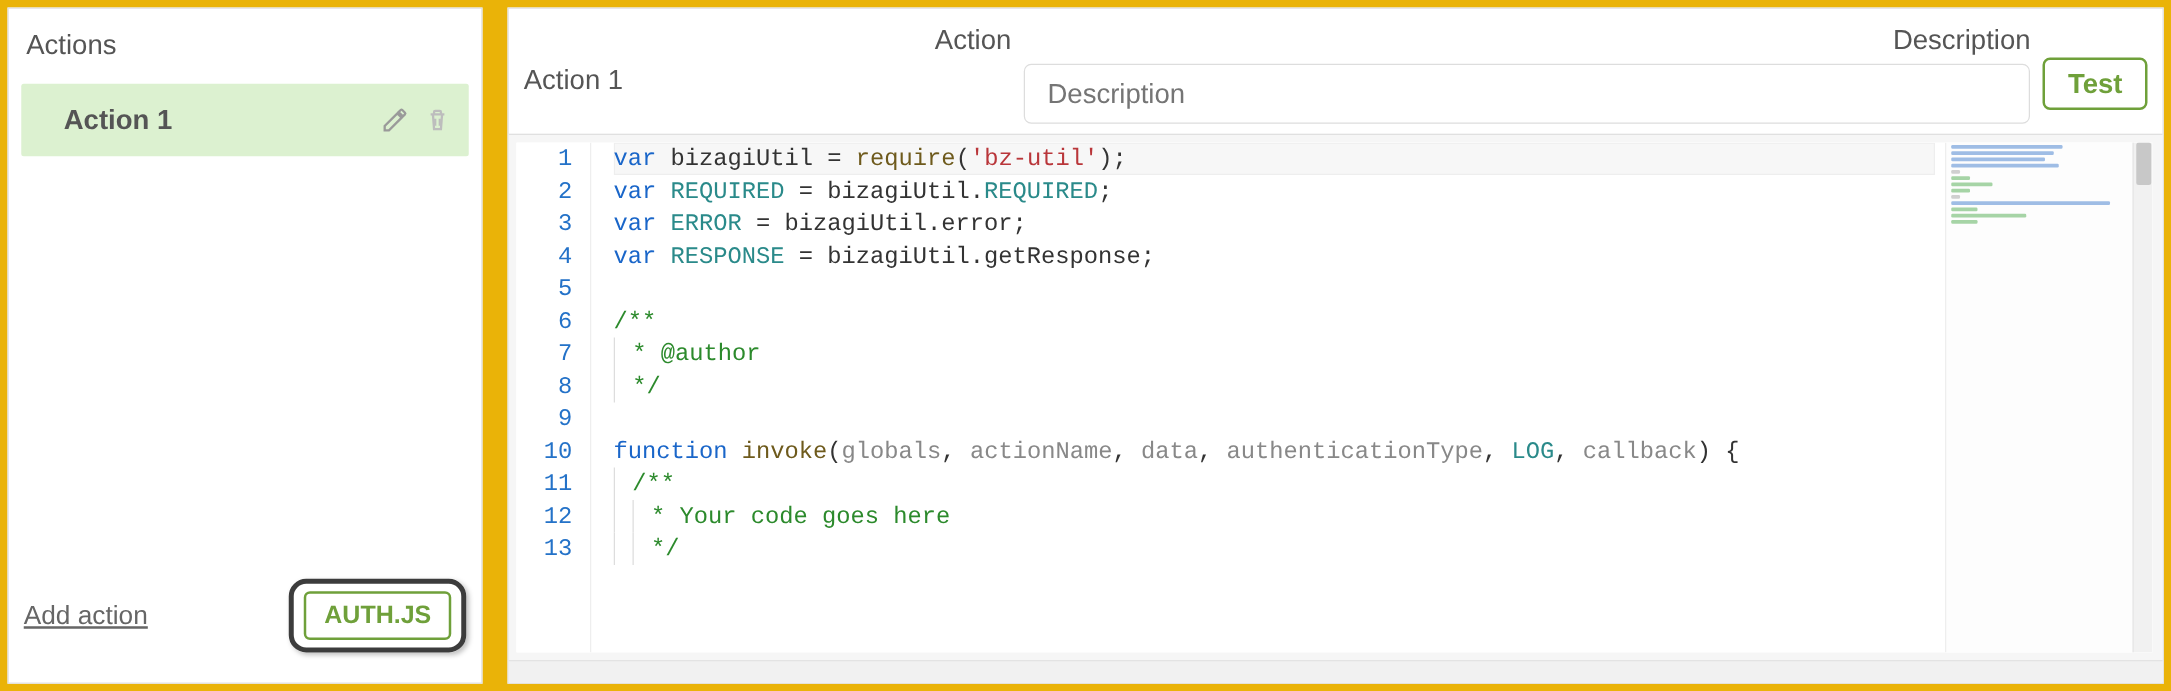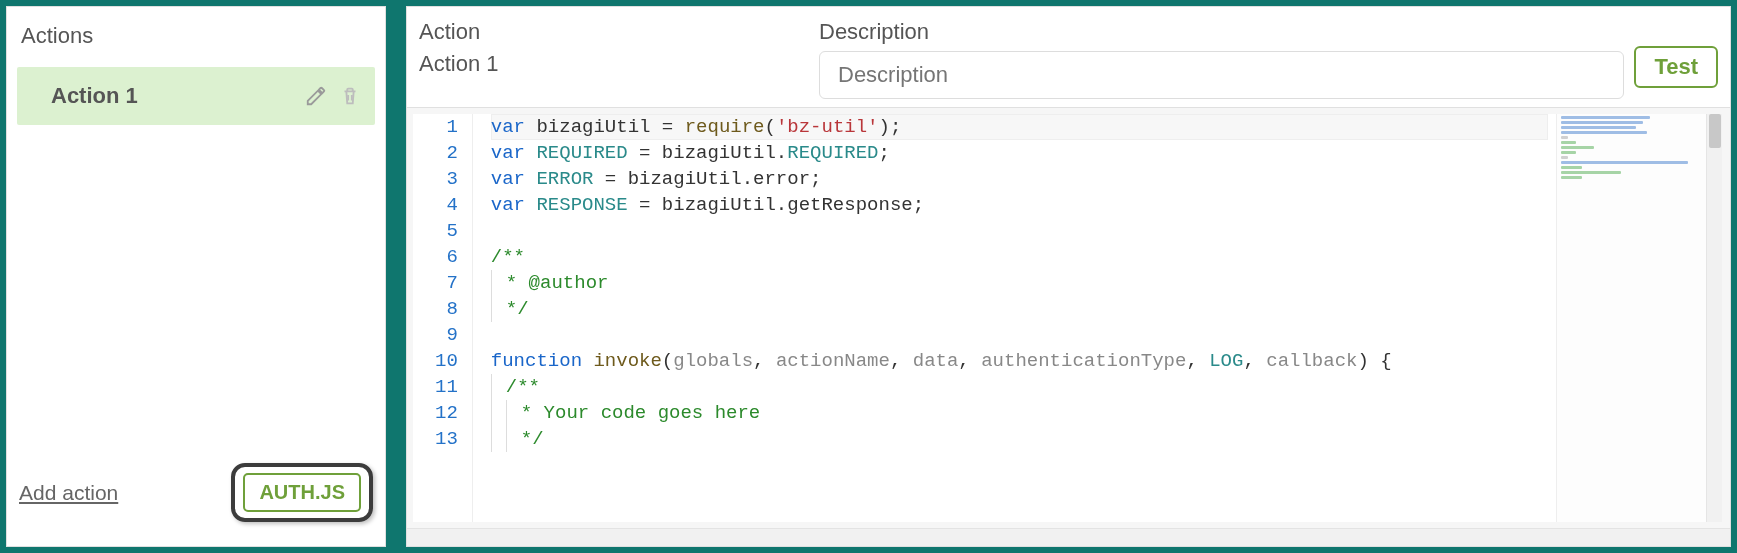--- a/index.html
+++ b/index.html
@@ -11,21 +11,21 @@
     width: 1737px;
     height: 553px;
     overflow: hidden;
   }
   .page {
     display: flex;
     width: 100%;
     height: 100%;
     padding: 6px;
     gap: 20px;
-    background: #0f766e;
+    background: #eab308;
   }
   .sidebar {
     width: 380px;
     border: 1px solid #e0e0e0;
     display: flex;
     flex-direction: column;
     background: #fff;
   }
   .sidebar-heading {
     font-size: 22px;
@@ -92,21 +92,21 @@
   }
   .editor-header {
     display: flex;
     padding: 12px 12px 8px 12px;
     gap: 10px;
     align-items: flex-start;
   }
   .header-col-action { width: 390px; display: flex; flex-direction: column; gap: 6px; }
   .header-col-desc { flex: 1; display: flex; flex-direction: column; gap: 6px; }
   .header-col-test { display: flex; align-items: flex-end; padding-bottom: 2px; padding-top: 27px; }
-  .header-label { font-size: 22px; color: #555; }
+  .header-label { font-size: 22px; color: #555; text-align: right; }
   .action-name { font-size: 22px; color: #555; }
   .desc-input {
     width: 100%;
     font-size: 22px;
     color: #888;
     padding: 10px 18px;
     border: 1px solid #ddd;
     border-radius: 6px;
     outline: none;
   }

